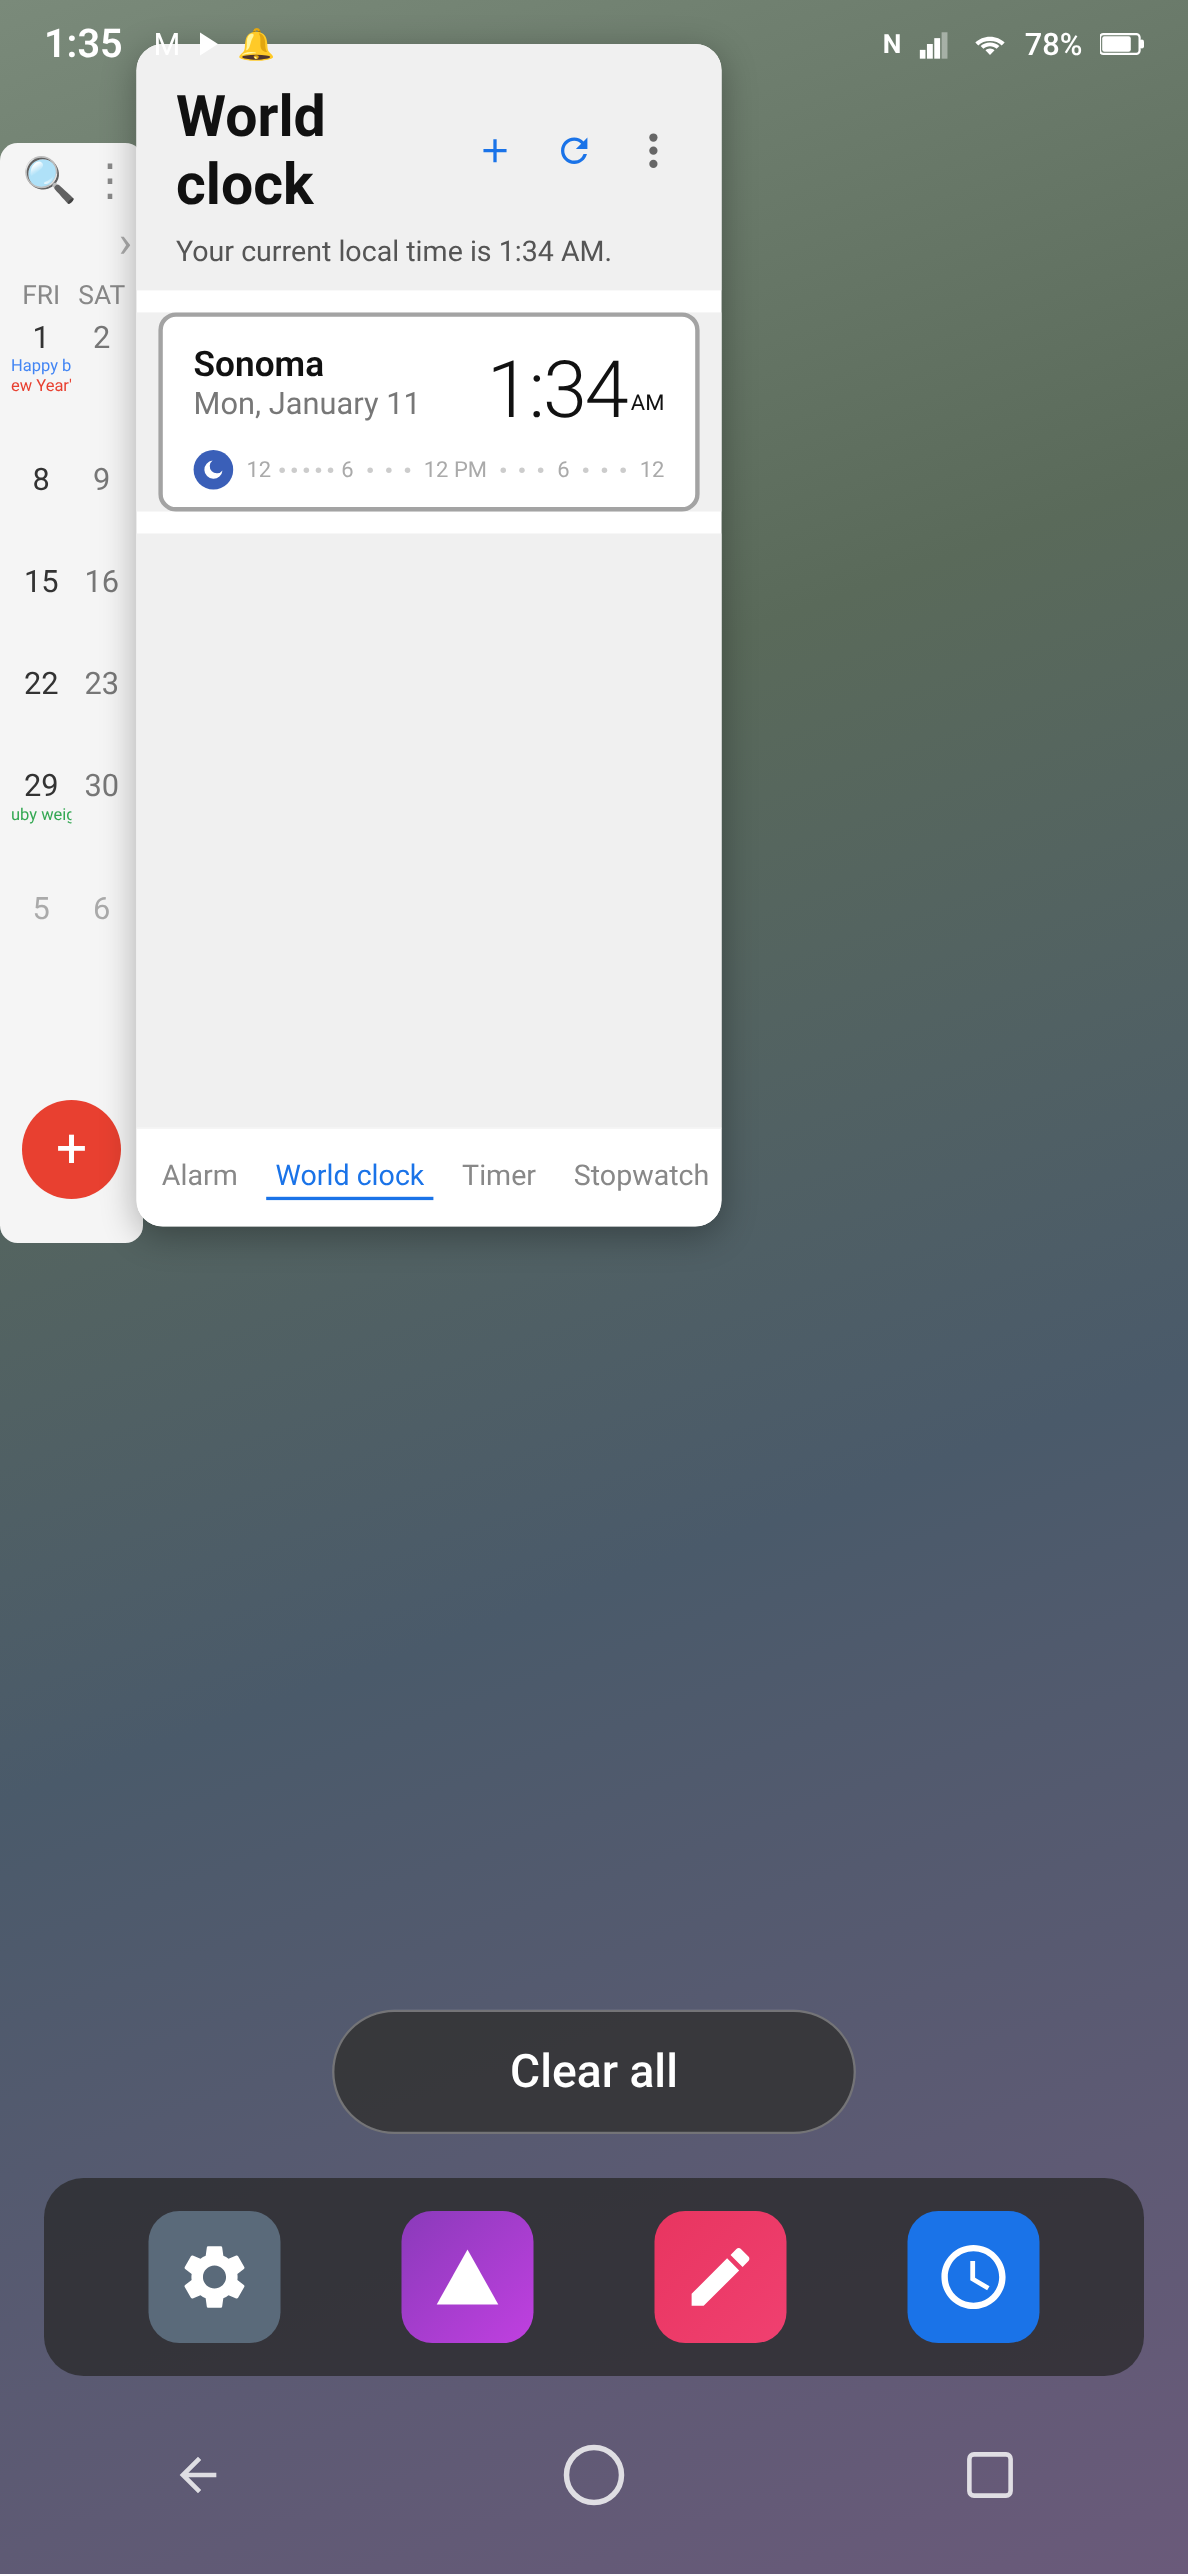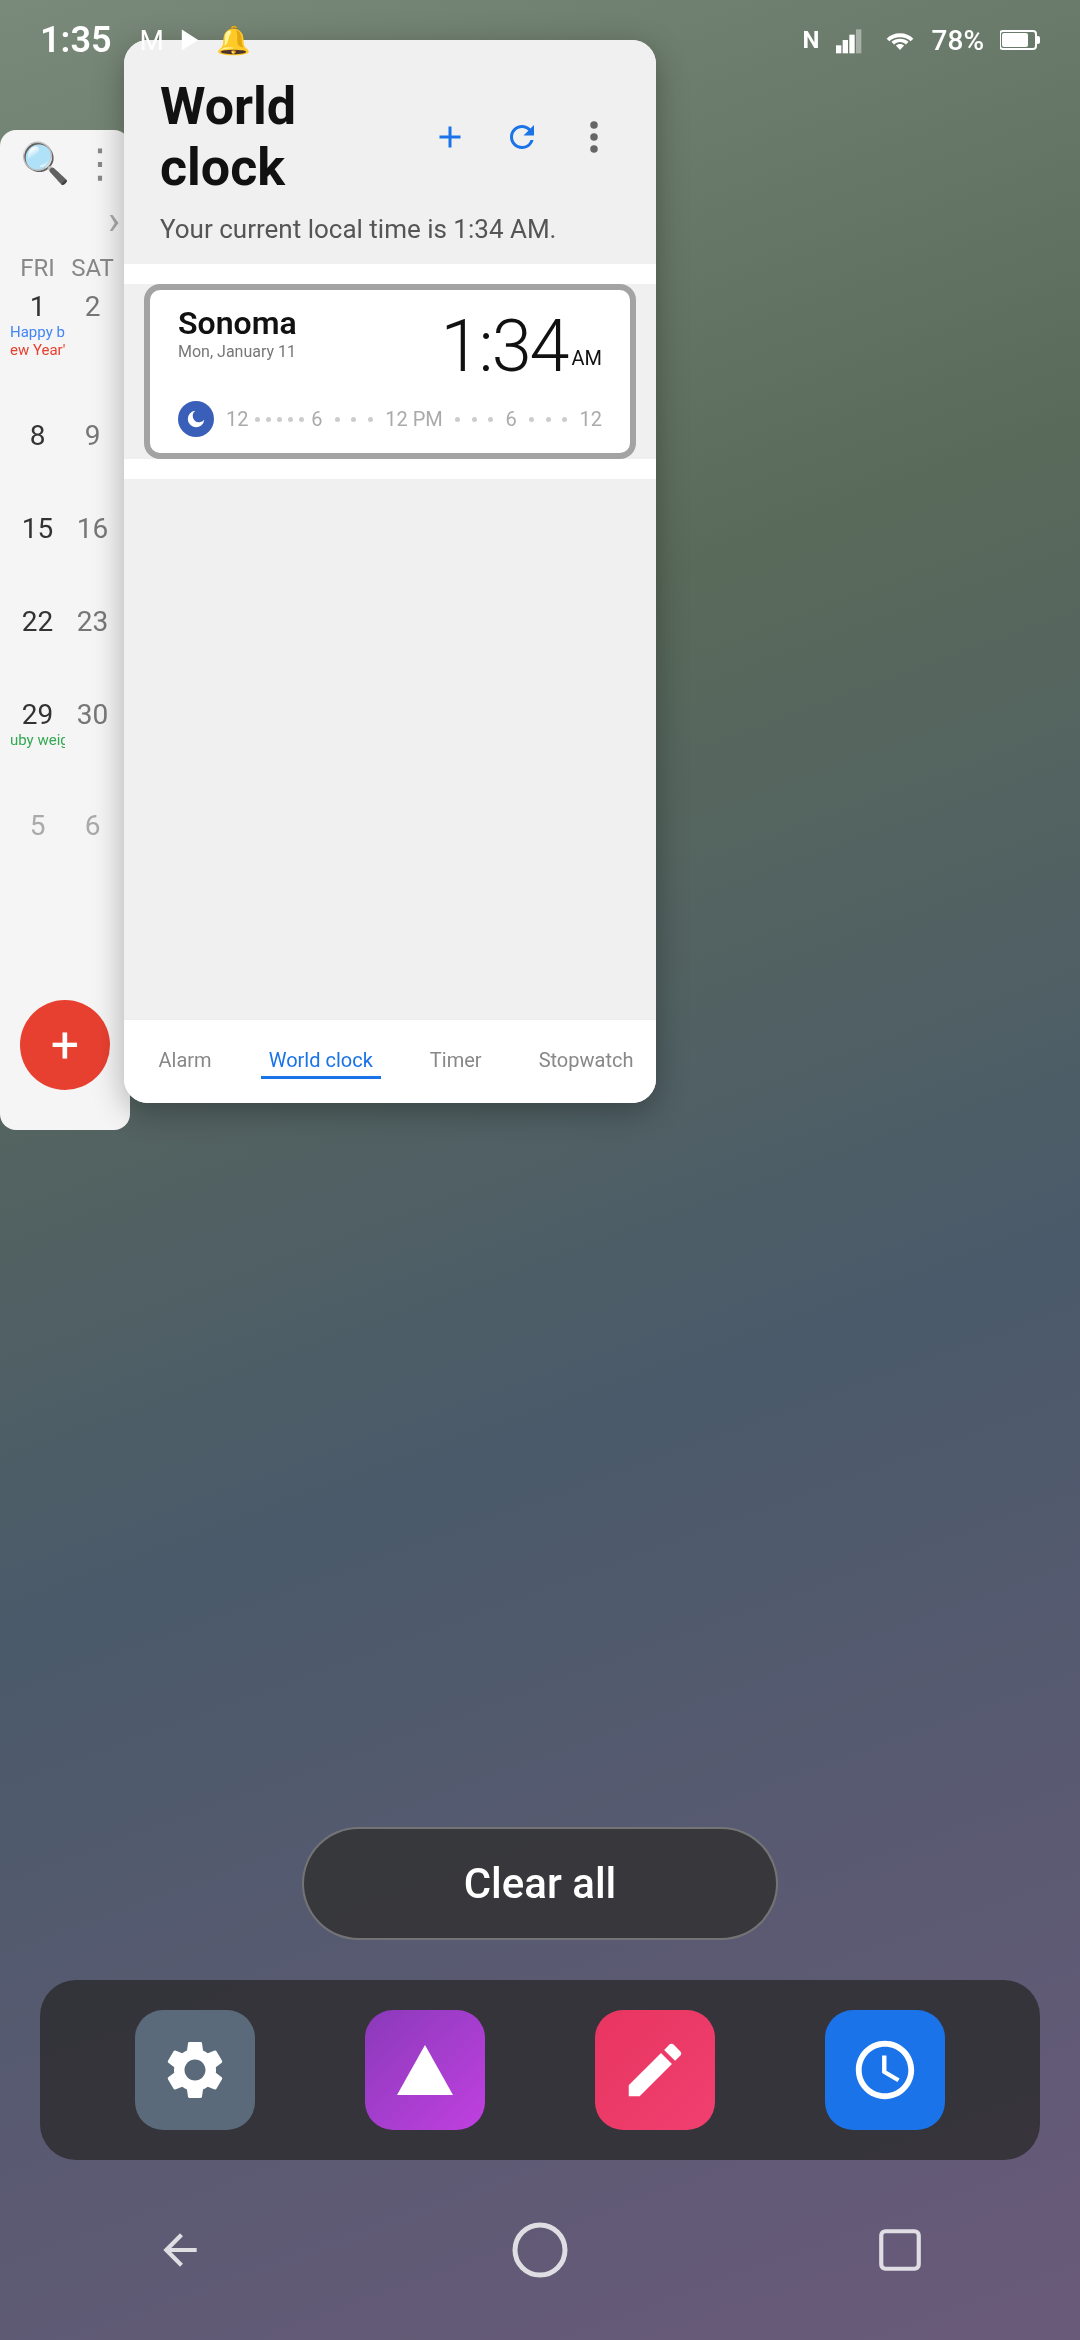--- a/index.html
+++ b/index.html
@@ -126,32 +126,32 @@
       font-size: 26px;
       color: #555;
       margin-bottom: 0;
     }
 
     
     .time-card {
       margin: 20px 20px;
       background: white;
       border-radius: 16px;
-      padding: 14px 28px 16px 28px;
-      border: 6px solid #a3a3a3;
+      padding: 24px 28px 16px 28px;
+      border: 4px solid #a3a3a3;
     }
 
     .time-card-location {
       font-size: 32px;
       font-weight: 600;
       color: #111;
     }
 
     .time-card-date {
-      font-size: 16px;
+      font-size: 28px;
       color: #777;
       margin-bottom: 4px;
     }
 
     .time-card-time-row {
       display: flex;
       justify-content: space-between;
       align-items: flex-start;
     }
 
@@ -186,21 +186,21 @@
     
     .clock-tabs {
       background: white;
       display: flex;
       justify-content: space-around;
       padding: 24px 0;
       border-top: 1px solid #eee;
     }
 
     .clock-tab {
-      font-size: 20px;
+      font-size: 26px;
       color: #888;
       cursor: pointer;
       padding: 4px 8px;
       margin-left: 12px;
     }
 
     .clock-tab.active {
       color: #1a73e8;
       border-bottom: 3px solid #1a73e8;
     }

